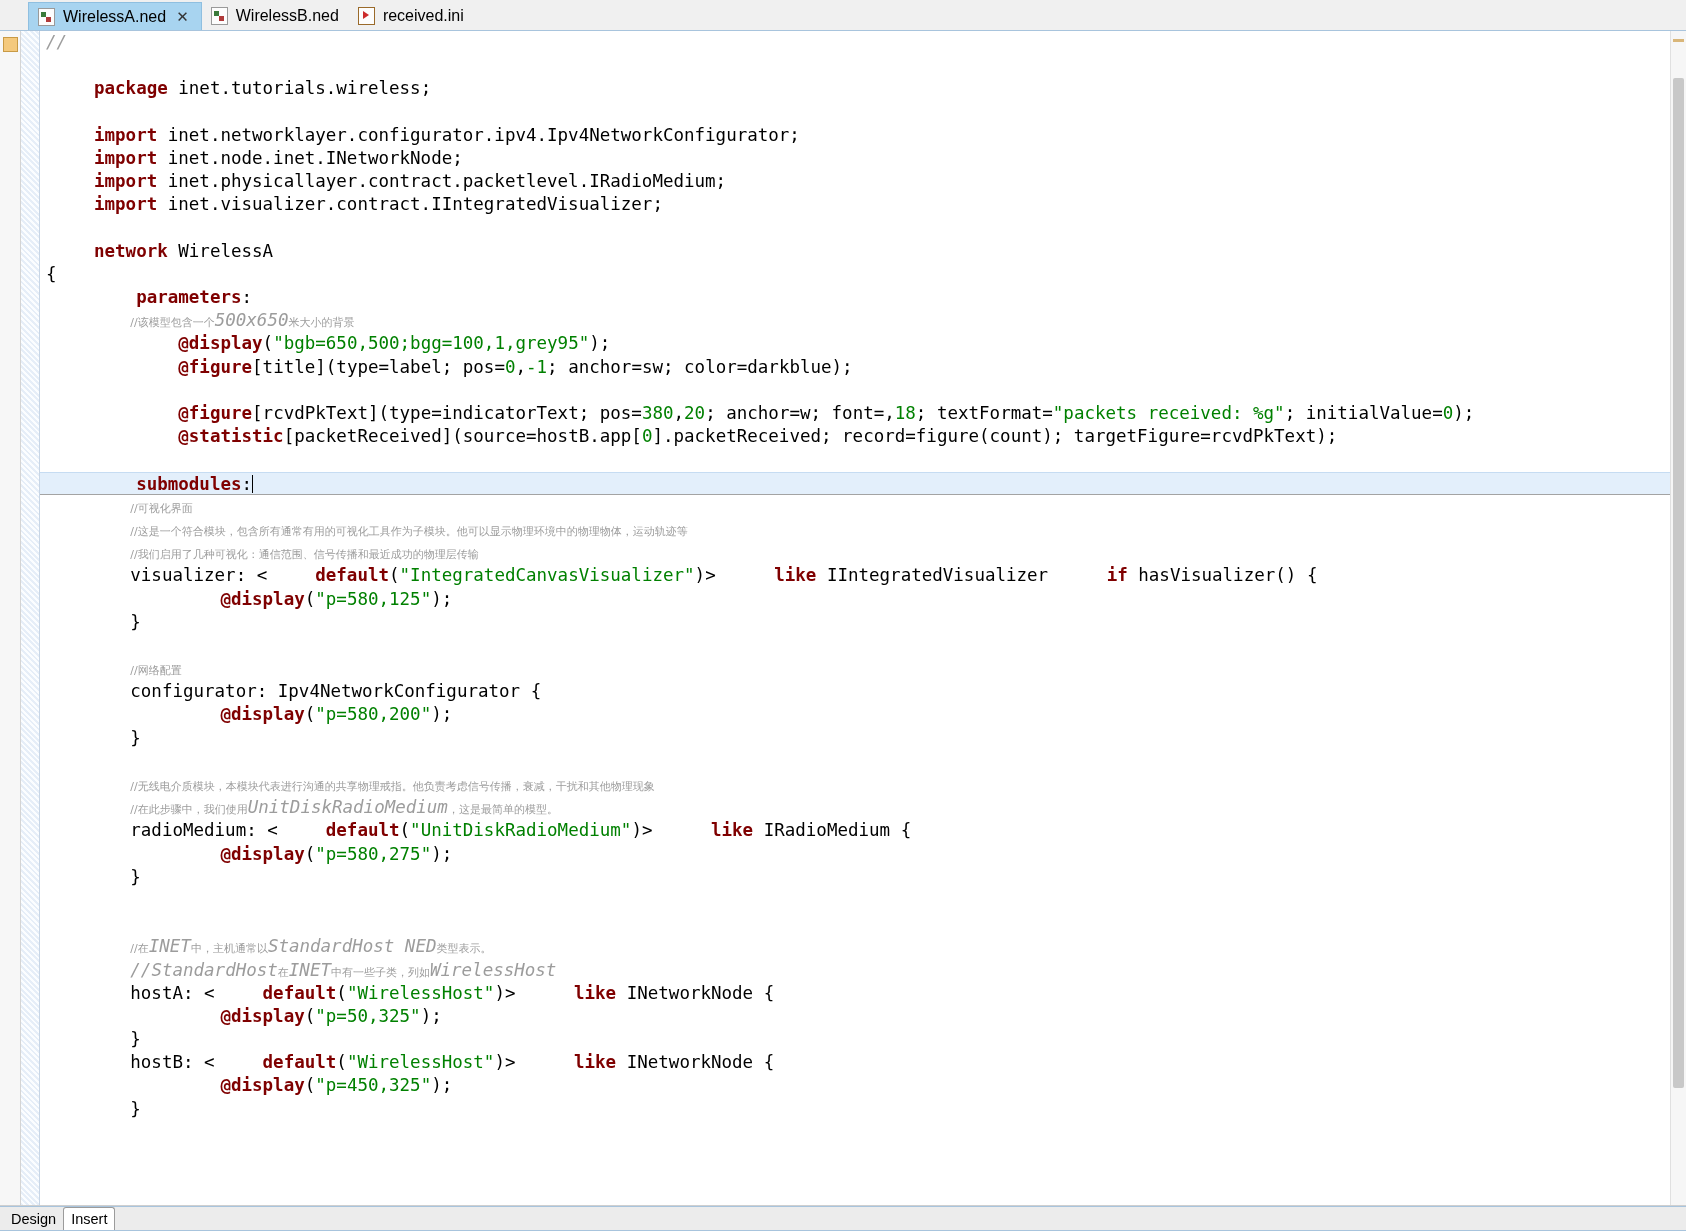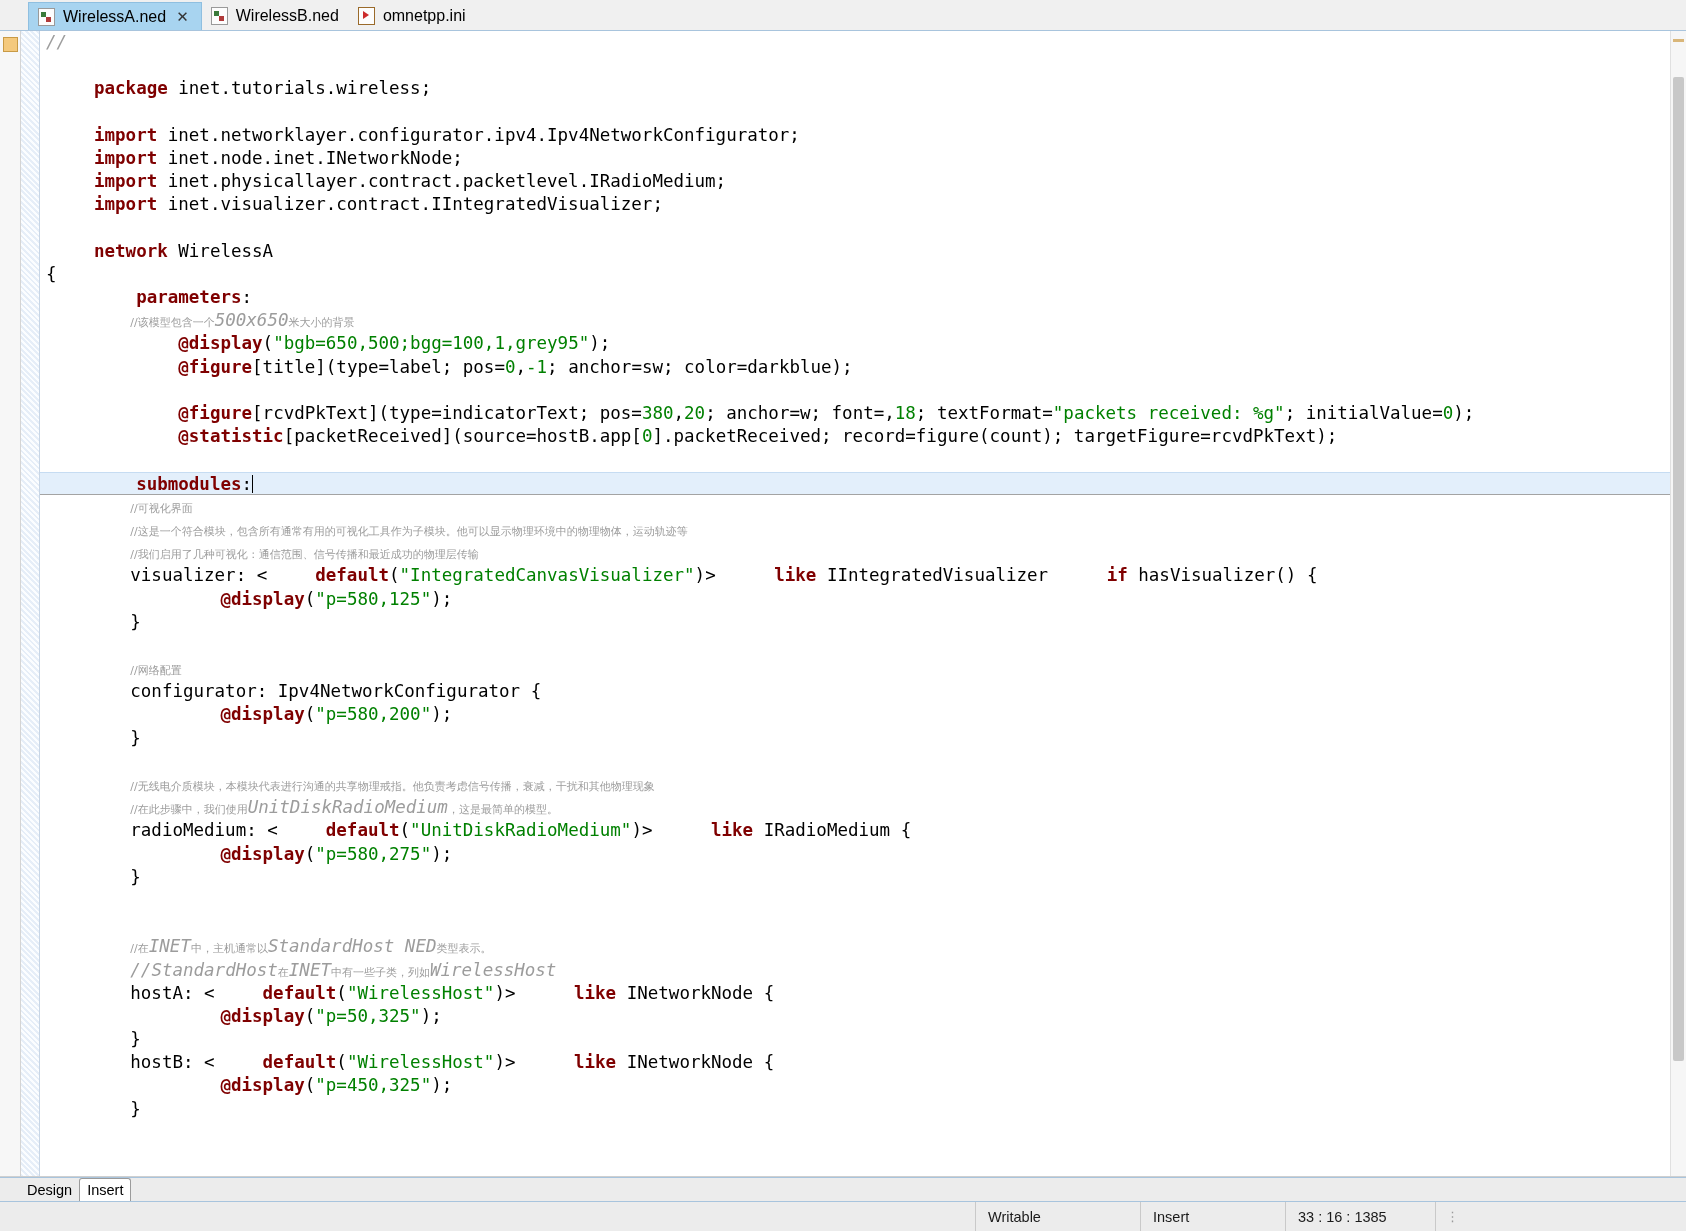--- a/index.html
+++ b/index.html
@@ -194,21 +194,21 @@
 
   
   .bottom-tabs {
     height: 25px;
     flex: 0 0 25px;
     background: #ececec;
     border-top: 1px solid #a8c4dd;
     border-bottom: 1px solid #a8c4dd;
     display: flex;
     align-items: stretch;
-    padding-left: 20px;
+    padding-left: 4px;
     box-sizing: border-box;
   }
   .btab {
     font-size: 14.5px;
     color: #000;
     padding: 0 7px;
     display: flex;
     align-items: center;
     cursor: default;
     box-sizing: border-box;
@@ -259,21 +259,21 @@
       <span class="tab-icon ned"></span>
       <span>WirelessA.ned</span>
       <span class="tab-close">✕</span>
     </div>
     <div class="tab">
       <span class="tab-icon ned"></span>
       <span>WirelessB.ned</span>
     </div>
     <div class="tab">
       <span class="tab-icon ini"></span>
-      <span>omnetpp.ini</span>
+      <span>received.ini</span>
     </div>
   </div>
 
   <div class="editor-wrap">
     <div class="annot-ruler">
       <div class="annot-marker"></div>
     </div>
     <div class="fold-col"></div>
     <div class="code-area">
       <div class="code" id="code-lines"><div class="line"><span class="cmt">//</span></div><div class="line">&nbsp;</div><div class="line"><span class="kw">package</span><span> inet.tutorials.wireless;</span></div><div class="line">&nbsp;</div><div class="line"><span class="kw">import</span><span> inet.networklayer.configurator.ipv4.Ipv4NetworkConfigurator;</span></div><div class="line"><span class="kw">import</span><span> inet.node.inet.INetworkNode;</span></div><div class="line"><span class="kw">import</span><span> inet.physicallayer.contract.packetlevel.IRadioMedium;</span></div><div class="line"><span class="kw">import</span><span> inet.visualizer.contract.IIntegratedVisualizer;</span></div><div class="line">&nbsp;</div><div class="line"><span class="kw">network</span><span> WirelessA</span></div><div class="line"><span>{</span></div><div class="line"><span>    </span><span class="kw">parameters</span><span>:</span></div><div class="line"><span>        </span><span class="cmt cjk">//该模型包含一个</span><span class="cmt italic">500x650</span><span class="cmt cjk">米大小的背景</span></div><div class="line"><span>        </span><span class="kw">@display</span><span>(</span><span class="str">"bgb=650,500;bgg=100,1,grey95"</span><span>);</span></div><div class="line"><span>        </span><span class="kw">@figure</span><span>[title](type=label; pos=</span><span class="num">0</span><span>,</span><span class="num">-1</span><span>; anchor=sw; color=darkblue);</span></div><div class="line">&nbsp;</div><div class="line"><span>        </span><span class="kw">@figure</span><span>[rcvdPkText](type=indicatorText; pos=</span><span class="num">380</span><span>,</span><span class="num">20</span><span>; anchor=w; font=,</span><span class="num">18</span><span>; textFormat=</span><span class="str">"packets received: %g"</span><span>; initialValue=</span><span class="num">0</span><span>);</span></div><div class="line"><span>        </span><span class="kw">@statistic</span><span>[packetReceived](source=hostB.app[</span><span class="num">0</span><span>].packetReceived; record=figure(count); targetFigure=rcvdPkText);</span></div><div class="line">&nbsp;</div><div class="line hl"><span>    </span><span class="kw">submodules</span><span>:</span><span class="caret"></span></div><div class="line"><span>        </span><span class="cmt cjk">//可视化界面</span></div><div class="line"><span>        </span><span class="cmt cjk">//这是一个符合模块，包含所有通常有用的可视化工具作为子模块。他可以显示物理环境中的物理物体，运动轨迹等</span></div><div class="line"><span>        </span><span class="cmt cjk">//我们启用了几种可视化：通信范围、信号传播和最近成功的物理层传输</span></div><div class="line"><span>        visualizer: &lt;</span><span class="kw">default</span><span>(</span><span class="str">"IntegratedCanvasVisualizer"</span><span>)&gt; </span><span class="kw">like</span><span> IIntegratedVisualizer </span><span class="kw">if</span><span> hasVisualizer() {</span></div><div class="line"><span>            </span><span class="kw">@display</span><span>(</span><span class="str">"p=580,125"</span><span>);</span></div><div class="line"><span>        }</span></div><div class="line">&nbsp;</div><div class="line"><span>        </span><span class="cmt cjk">//网络配置</span></div><div class="line"><span>        configurator: Ipv4NetworkConfigurator {</span></div><div class="line"><span>            </span><span class="kw">@display</span><span>(</span><span class="str">"p=580,200"</span><span>);</span></div><div class="line"><span>        }</span></div><div class="line">&nbsp;</div><div class="line"><span>        </span><span class="cmt cjk">//无线电介质模块，本模块代表进行沟通的共享物理戒指。他负责考虑信号传播，衰减，干扰和其他物理现象</span></div><div class="line"><span>        </span><span class="cmt cjk">//在此步骤中，我们使用</span><span class="cmt italic">UnitDiskRadioMedium</span><span class="cmt cjk">，这是最简单的模型。</span></div><div class="line"><span>        radioMedium: &lt;</span><span class="kw">default</span><span>(</span><span class="str">"UnitDiskRadioMedium"</span><span>)&gt; </span><span class="kw">like</span><span> IRadioMedium {</span></div><div class="line"><span>            </span><span class="kw">@display</span><span>(</span><span class="str">"p=580,275"</span><span>);</span></div><div class="line"><span>        }</span></div><div class="line">&nbsp;</div><div class="line">&nbsp;</div><div class="line"><span>        </span><span class="cmt cjk">//在</span><span class="cmt italic">INET</span><span class="cmt cjk">中，主机通常以</span><span class="cmt italic">StandardHost NED</span><span class="cmt cjk">类型表示。</span></div><div class="line"><span>        </span><span class="cmt">//</span><span class="cmt italic">StandardHost</span><span class="cmt cjk">在</span><span class="cmt italic">INET</span><span class="cmt cjk">中有一些子类，列如</span><span class="cmt italic">WirelessHost</span></div><div class="line"><span>        hostA: &lt;</span><span class="kw">default</span><span>(</span><span class="str">"WirelessHost"</span><span>)&gt; </span><span class="kw">like</span><span> INetworkNode {</span></div><div class="line"><span>            </span><span class="kw">@display</span><span>(</span><span class="str">"p=50,325"</span><span>);</span></div><div class="line"><span>        }</span></div><div class="line"><span>        hostB: &lt;</span><span class="kw">default</span><span>(</span><span class="str">"WirelessHost"</span><span>)&gt; </span><span class="kw">like</span><span> INetworkNode {</span></div><div class="line"><span>            </span><span class="kw">@display</span><span>(</span><span class="str">"p=450,325"</span><span>);</span></div><div class="line"><span>        }</span></div></div>
@@ -286,22 +286,14 @@
 
   <div class="bottom-tabs">
     <div class="btab">
       <span>Design</span>
     </div>
     <div class="btab active">
       <span>Insert</span>
     </div>
   </div>
 
-  <div class="statusbar">
-    <div class="status-spacer" style="border:none;"></div>
-    <div class="status-cell" style="width:165px;">Writable</div>
-    <div class="status-cell" style="width:145px;">Insert</div>
-    <div class="status-cell" style="width:150px;">33 : 16 : 1385</div>
-    <div class="status-cell status-grip">⋮</div>
-    <div class="status-cell" style="width:230px;border-left:none;"></div>
-  </div>
 
 </div>
 
 </body></html>

